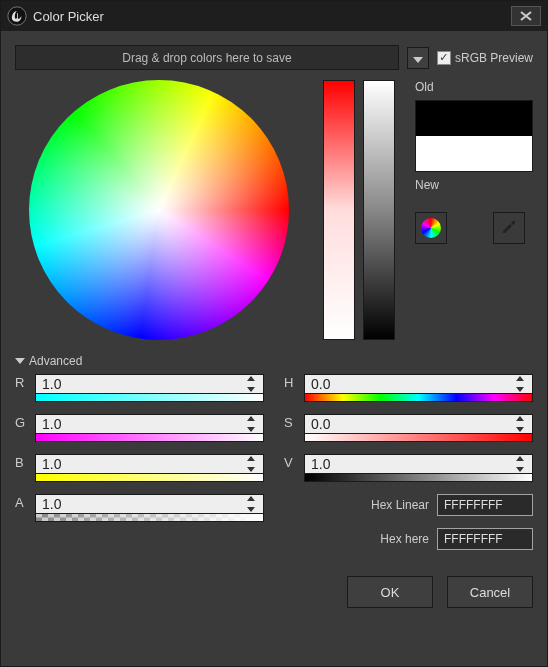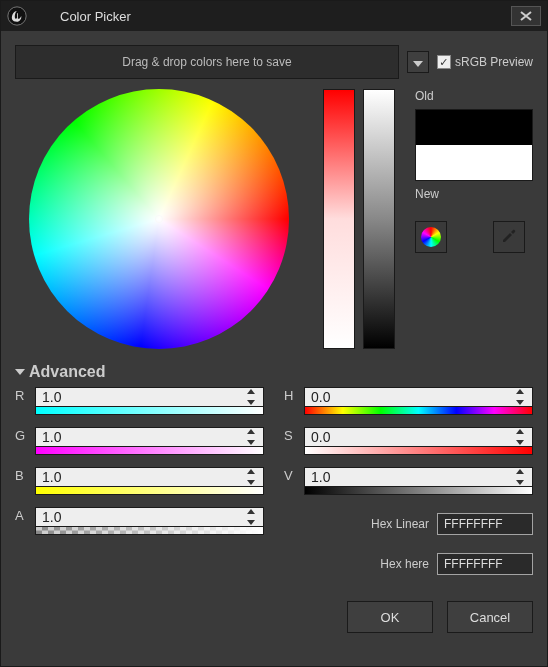--- a/index.html
+++ b/index.html
@@ -1,24 +1,24 @@
 <!DOCTYPE html>
 <html><head>
 <meta charset="utf-8">
 <style>
 * { box-sizing: border-box; margin: 0; padding: 0; font-family: "Segoe UI", Tahoma, sans-serif; }
 body { background: #1a1a1a; width: 548px; height: 667px; overflow: hidden; }
 .window { width: 548px; height: 667px; background: #3a3a3a; border: 1px solid #1a1a1a; display: flex; flex-direction: column; }
 .titlebar { height: 30px; background: #1e1e1e; display: flex; align-items: center; padding: 0 6px; }
 .logo { width: 20px; height: 20px; margin-right: 6px; }
-.title { color: #ddd; font-size: 13px; flex: 1; margin-left: 27px; }
+.title { color: #ddd; font-size: 13px; flex: 1; }
 .close-btn { width: 30px; height: 20px; background: #333; border: 1px solid #555; display: flex; align-items: center; justify-content: center; cursor: pointer; }
 .body { flex: 1; background: #3a3a3a; padding: 14px 14px 14px 14px; display: flex; flex-direction: column; }
 .top-row { display: flex; align-items: center; gap: 8px; margin-bottom: 10px; }
-.save-bar { flex: 1; height: 34px; background: #2d2d2d; border: 1px solid #1a1a1a; color: #bbb; font-size: 12px; display: flex; align-items: center; justify-content: center; }
+.save-bar { flex: 1; height: 25px; background: #2d2d2d; border: 1px solid #1a1a1a; color: #bbb; font-size: 12px; display: flex; align-items: center; justify-content: center; }
 .save-dd { width: 22px; height: 22px; background: #3f3f3f; border: 1px solid #1a1a1a; display: flex; align-items: center; justify-content: center; cursor: pointer; }
 .srgb-wrap { display: flex; align-items: center; gap: 4px; color: #ccc; font-size: 12px; }
 .check { width: 14px; height: 14px; background: #eee; border: 1px solid #888; display: flex; align-items: center; justify-content: center; font-size: 11px; color: #333; }
 .mid { display: flex; gap: 20px; }
 .wheel-area { width: 290px; height: 260px; position: relative; display: flex; align-items: center; justify-content: center; }
 .wheel { width: 260px; height: 260px; border-radius: 50%; position: relative;
   background: conic-gradient(from 90deg, #ff0000, #ff00ff, #8000ff, #0000ff, #0080ff, #00ffff, #00ff80, #00ff00, #80ff00, #ffff00, #ff8000, #ff0000);
 }
 .wheel::after { content:""; position:absolute; inset:0; border-radius:50%; background: radial-gradient(circle, #fff 0%, rgba(255,255,255,0.9) 8%, rgba(255,255,255,0) 70%); }
 .wheel-cursor { position: absolute; width: 8px; height: 8px; border: 1px solid #000; border-radius: 50%; left: 126px; top: 126px; background: transparent; }
@@ -28,42 +28,42 @@
 .vs-val { background: linear-gradient(to bottom, #ffffff, #888, #000); }
 .right-col { flex: 1; display: flex; flex-direction: column; gap: 6px; color: #ccc; font-size: 12px; }
 .swatch-box { width: 118px; height: 72px; border: 1px solid #1a1a1a; display: flex; flex-direction: column; }
 .sw-old { flex: 1; background: #000; }
 .sw-new { flex: 1; background: #fff; }
 .tool-row { display: flex; gap: 46px; margin-top: 14px; }
 .tool-btn { width: 32px; height: 32px; background: #3a3a3a; border: 1px solid #1a1a1a; display: flex; align-items: center; justify-content: center; cursor: pointer; }
 .wheel-icon { width: 20px; height: 20px; border-radius: 50%;
   background: conic-gradient(#ff0000,#ffff00,#00ff00,#00ffff,#0000ff,#ff00ff,#ff0000);
 }
-.adv-hdr { color: #ccc; font-size: 16px; display: flex; align-items: center; gap: 4px; margin-top: 14px; margin-bottom: 6px; font-weight: bold; }
+.adv-hdr { color: #ccc; font-size: 12px; display: flex; align-items: center; gap: 4px; margin-top: 14px; margin-bottom: 6px; }
 .adv-hdr .tri { width:0;height:0;border-left:5px solid transparent;border-right:5px solid transparent;border-top:6px solid #ccc; }
 .channels { display: flex; gap: 20px; }
 .col { flex: 1; display: flex; flex-direction: column; gap: 12px; }
 .ch-row { display: flex; align-items: flex-start; gap: 6px; }
 .ch-label { color: #ccc; font-size: 13px; width: 14px; padding-top: 1px; }
 .ch-stack { flex: 1; display: flex; flex-direction: column; }
 .spin { height: 20px; background: #eee; border: 1px solid #1a1a1a; display: flex; align-items: center; padding: 0 6px; color: #222; font-size: 14px; position: relative; }
 .spinbtn { position:absolute; right:2px; top:1px; width:14px; height:16px; display:flex; flex-direction:column; justify-content:space-between; }
 .spinbtn div { width:0;height:0;border-left:4px solid transparent;border-right:4px solid transparent; }
 .spinbtn .up { border-bottom:5px solid #333; }
 .spinbtn .dn { border-top:5px solid #333; }
 .grad { height: 8px; border: 1px solid #1a1a1a; border-top: none; }
 .g-r { background: linear-gradient(to right, #00ffff, #ffffff); }
 .g-g { background: linear-gradient(to right, #ff00ff, #ffffff); }
 .g-b { background: linear-gradient(to right, #ffff00, #ffffff); }
 .g-a { background: repeating-conic-gradient(#888 0% 25%, #ccc 0% 50%) 0/12px 12px; position:relative; }
 .g-a::after{content:"";position:absolute;inset:0;background:linear-gradient(to right, rgba(255,255,255,0), #fff);}
 .g-h { background: linear-gradient(to right, #ff0000,#ffff00,#00ff00,#00ffff,#0000ff,#ff00ff,#ff0000); }
 .g-s { background: linear-gradient(to right, #ffffff, #ff0000); }
 .g-v { background: linear-gradient(to right, #000000, #ffffff); }
-.hex-row { display: flex; align-items: center; justify-content: flex-end; gap: 8px; margin-top: 6px; }
+.hex-row { display: flex; align-items: center; justify-content: flex-end; gap: 8px; }
 .hex-row label { color: #ccc; font-size: 12px; }
 .hex-in { width: 96px; height: 22px; background: #2a2a2a; border: 1px solid #a3a3a3; color: #ddd; font-size: 12px; padding: 0 6px; display:flex; align-items:center; }
 .btn-row { display: flex; justify-content: flex-end; gap: 14px; margin-top: 26px; }
 .btn { width: 86px; height: 32px; background: #3f3f3f; border: 1px solid #1a1a1a; color: #ddd; font-size: 13px; display:flex;align-items:center;justify-content:center; cursor:pointer; }
 </style>
 </head>
 <body>
 
 <div class="window">
   <div class="titlebar">

